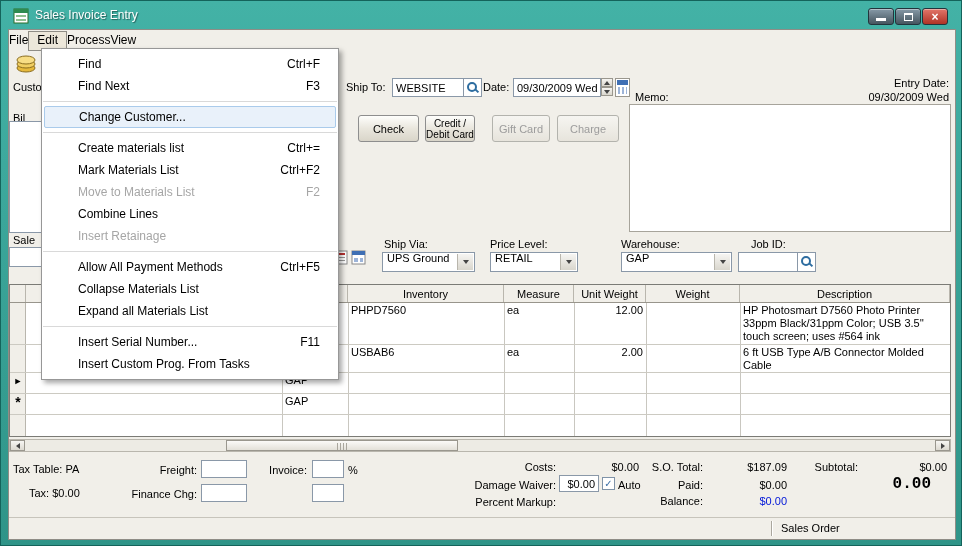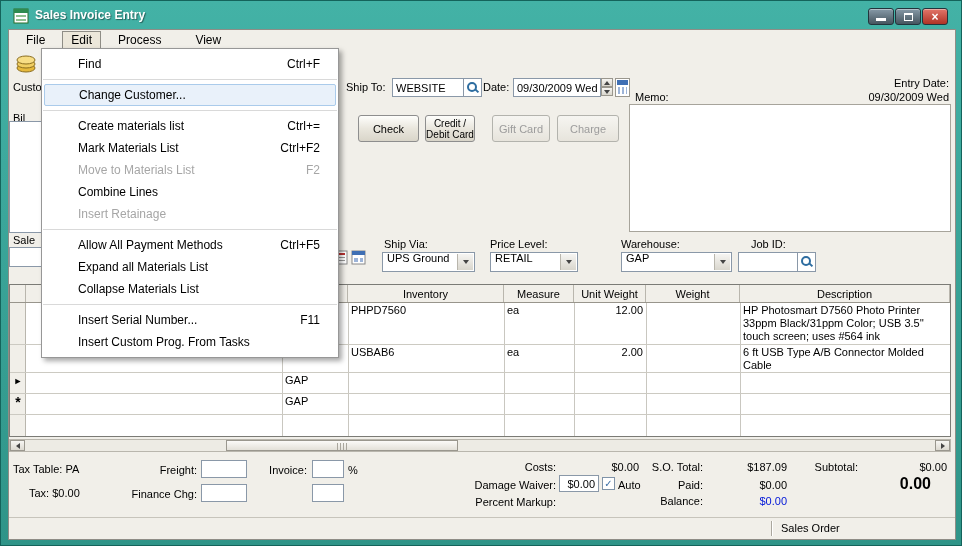--- a/index.html
+++ b/index.html
@@ -3,31 +3,31 @@
 <meta charset="utf-8">
 <style>
   *{margin:0;padding:0;box-sizing:border-box;font-family:"Liberation Sans","DejaVu Sans",sans-serif;}
   body{margin:0;background:#c8c4bc;}
   .window{position:relative;width:962px;height:546px;background:linear-gradient(180deg,#43b2a6,#2f9488);border:1px solid #14635b;overflow:hidden;}
   .content{position:absolute;left:7px;top:28px;width:948px;height:511px;background:#F1EFE9;border:1px solid #8f8d86;}
 
   
   .titlebar{position:absolute;left:0;top:0;width:962px;height:28px;}
   .titleicon{position:absolute;left:12px;top:7px;width:16px;height:16px;}
-  .wtitle{position:absolute;left:34px;top:7px;font-size:12px;font-weight:bold;color:#fff;text-shadow:1px 1px 1px rgba(0,0,0,.45);}
+  .wtitle{position:absolute;left:34px;top:7px;font-size:12px;font-weight:normal;color:#fff;text-shadow:1px 1px 1px rgba(0,0,0,.45);}
   .winbtn{position:absolute;top:7px;width:26px;height:17px;border:1px solid #23343c;border-radius:3px;display:flex;align-items:center;justify-content:center;box-shadow:inset 0 1px rgba(255,255,255,.4);}
   .winbtn.min{left:867px;background:linear-gradient(#8699a7,#46565f);}
   .winbtn.max{left:894px;background:linear-gradient(#8699a7,#46565f);}
   .winbtn.close{left:921px;background:linear-gradient(#e2766a,#b03325);color:#fff;font-size:12px;font-weight:bold;}
   .glyph-min{display:block;width:10px;height:3px;background:#fff;margin-top:6px;}
   .glyph-max{display:block;width:9px;height:8px;border:1px solid #fff;border-top:2px solid #fff;}
 
   
   .menubar{position:absolute;left:8px;top:30px;width:946px;height:20px;display:flex;font-size:12px;}
-  .mbitem{padding:2px 17px;line-height:15px;color:#000;}
+  .mbitem{padding:2px 0;line-height:15px;color:#000;}
   .mbitem.active{background:#ece7da;border:1px solid #8f8d86;padding:1px 8px;}
 
   
   .lbl{position:absolute;font-size:11px;color:#000;white-space:nowrap;}
   .rlabel{position:absolute;font-size:11px;color:#000;text-align:right;white-space:nowrap;}
   .field{position:absolute;background:#fff;border:1px solid #8a98a8;font-size:11px;color:#000;display:flex;align-items:center;padding:0 3px;overflow:hidden;white-space:nowrap;}
   .box{position:absolute;background:#fff;border:1px solid #8a98a8;}
   .btn{position:absolute;border:1px solid #8e8e8e;border-radius:3px;background:linear-gradient(#fefefc,#e9e6dd 50%,#d9d5c9);font-size:11px;color:#000;display:flex;align-items:center;justify-content:center;text-align:center;}
   .btn.disabled{color:#9c9c9c;border-color:#b3b3ad;background:linear-gradient(#f6f5f1,#e7e4dc);}
   .btn.two{font-size:10px;line-height:11px;}
@@ -62,21 +62,21 @@
   .hscroll{position:absolute;left:8px;top:438px;width:942px;height:13px;background:#EDEBE4;border:1px solid #b9b6ad;}
   .sbtn{position:absolute;top:0;width:15px;height:11px;background:linear-gradient(#f7f6f3,#dcd9d0);border:1px solid #9a978e;display:flex;align-items:center;justify-content:center;}
   .sbtn.left{left:0;} .sbtn.right{right:0;}
   .tri-left{width:0;height:0;border-top:3px solid transparent;border-bottom:3px solid transparent;border-right:4px solid #444;}
   .tri-right{width:0;height:0;border-top:3px solid transparent;border-bottom:3px solid transparent;border-left:4px solid #444;}
   .thumb{position:absolute;left:216px;top:0;width:232px;height:11px;background:linear-gradient(#fbfaf8,#e3e0d8);border:1px solid #9a978e;}
   .grip{position:absolute;left:50%;top:2px;transform:translateX(-50%);width:10px;height:7px;background:repeating-linear-gradient(90deg,#a9a69d 0 1px,transparent 1px 3px);}
 
   
   .cb{position:absolute;left:601px;top:476px;width:13px;height:13px;background:#fff;border:1px solid #7f93a8;font-size:10px;line-height:11px;text-align:center;color:#3b6ea5;font-weight:bold;}
-  .bigtotal{position:absolute;left:806px;top:474px;width:124px;text-align:right;font-size:16px;font-weight:bold;}
+  .bigtotal{position:absolute;left:806px;top:474px;width:124px;text-align:right;font-size:16px;font-weight:bold;font-family:Liberation Mono, monospace;}
   .blue{color:#0016d8;}
 
   
   .statusbar{position:absolute;left:8px;top:516px;width:946px;height:22px;background:#F1EFE9;border-top:1px solid #c7c4bb;}
   .sgroove{position:absolute;left:762px;top:3px;bottom:3px;width:2px;border-left:1px solid #aaa79e;border-right:1px solid #fff;}
   .sbtext{position:absolute;left:772px;top:4px;font-size:11px;}
 
   
   .popup{position:absolute;left:40px;top:47px;width:298px;background:#fff;border:1px solid #979797;box-shadow:3px 3px 5px rgba(0,0,0,.35);padding:4px 0;z-index:50;font-size:12px;}
   .mi{display:flex;justify-content:space-between;align-items:center;height:22px;padding:0 18px 0 36px;color:#000;}
@@ -372,20 +372,24 @@
   <div class="statusbar" data-name="statusbar">
     <i class="sgroove" data-name="statusbar-divider"></i>
     <span class="sbtext" data-name="status-mode-label">Sales Order</span>
   </div>
 
   <div class="popup" data-name="edit-menu-popup">
     <div class="mi" data-name="menu-item-find">
         <span data-name="menu-item-label">Find</span>
         <span data-name="menu-item-shortcut">Ctrl+F</span>
       </div>
+    <div class="mi" data-name="menu-item-find-next">
+        <span data-name="menu-item-label">Find Next</span>
+        <span data-name="menu-item-shortcut">F3</span>
+      </div>
     <div class="msep" data-name="menu-separator"></div>
     <div class="mi hl" data-name="menu-item-change-customer">
         <span data-name="menu-item-label">Change Customer...</span>
         <span></span>
       </div>
     <div class="msep" data-name="menu-separator"></div>
     <div class="mi" data-name="menu-item-create-materials-list">
         <span data-name="menu-item-label">Create materials list</span>
         <span data-name="menu-item-shortcut">Ctrl+=</span>
       </div>
@@ -403,26 +407,26 @@
       </div>
     <div class="mi dis" data-name="menu-item-insert-retainage">
         <span data-name="menu-item-label">Insert Retainage</span>
         <span></span>
       </div>
     <div class="msep" data-name="menu-separator"></div>
     <div class="mi" data-name="menu-item-allow-all-payment-methods">
         <span data-name="menu-item-label">Allow All Payment Methods</span>
         <span data-name="menu-item-shortcut">Ctrl+F5</span>
       </div>
+    <div class="mi" data-name="menu-item-collapse-materials-list">
+        <span data-name="menu-item-label">Collapse Materials List</span>
+        <span></span>
+      </div>
     <div class="mi" data-name="menu-item-expand-all-materials-list">
         <span data-name="menu-item-label">Expand all Materials List</span>
-        <span></span>
-      </div>
-    <div class="mi" data-name="menu-item-collapse-materials-list">
-        <span data-name="menu-item-label">Collapse Materials List</span>
         <span></span>
       </div>
     <div class="msep" data-name="menu-separator"></div>
     <div class="mi" data-name="menu-item-insert-serial-number">
         <span data-name="menu-item-label">Insert Serial Number...</span>
         <span data-name="menu-item-shortcut">F11</span>
       </div>
     <div class="mi" data-name="menu-item-insert-custom-prog">
         <span data-name="menu-item-label">Insert Custom Prog. From Tasks</span>
         <span></span>

